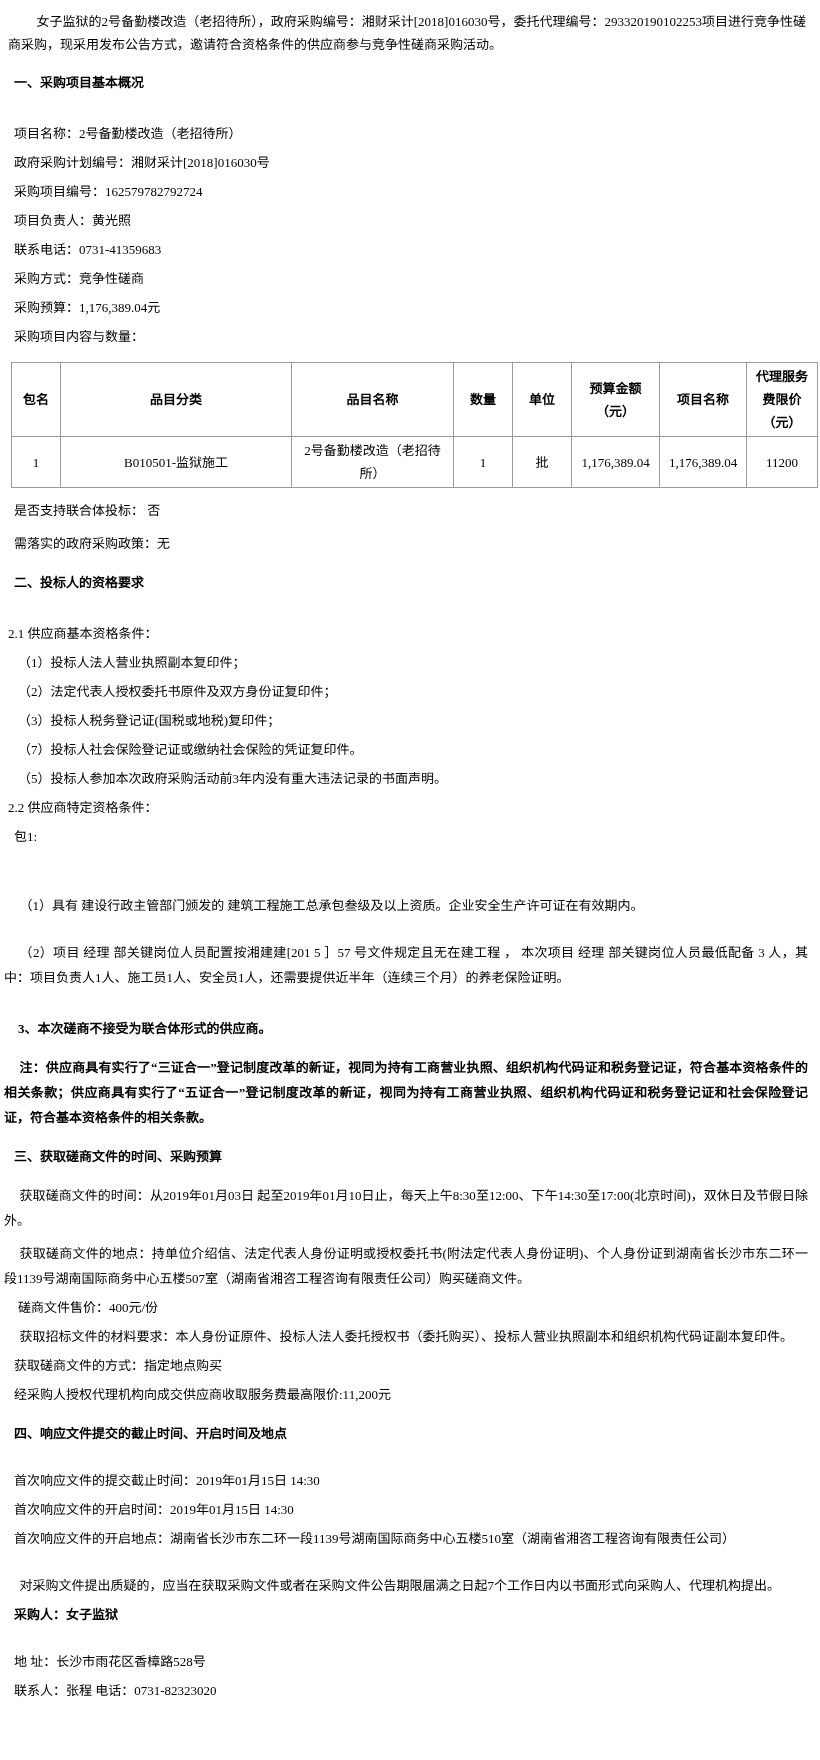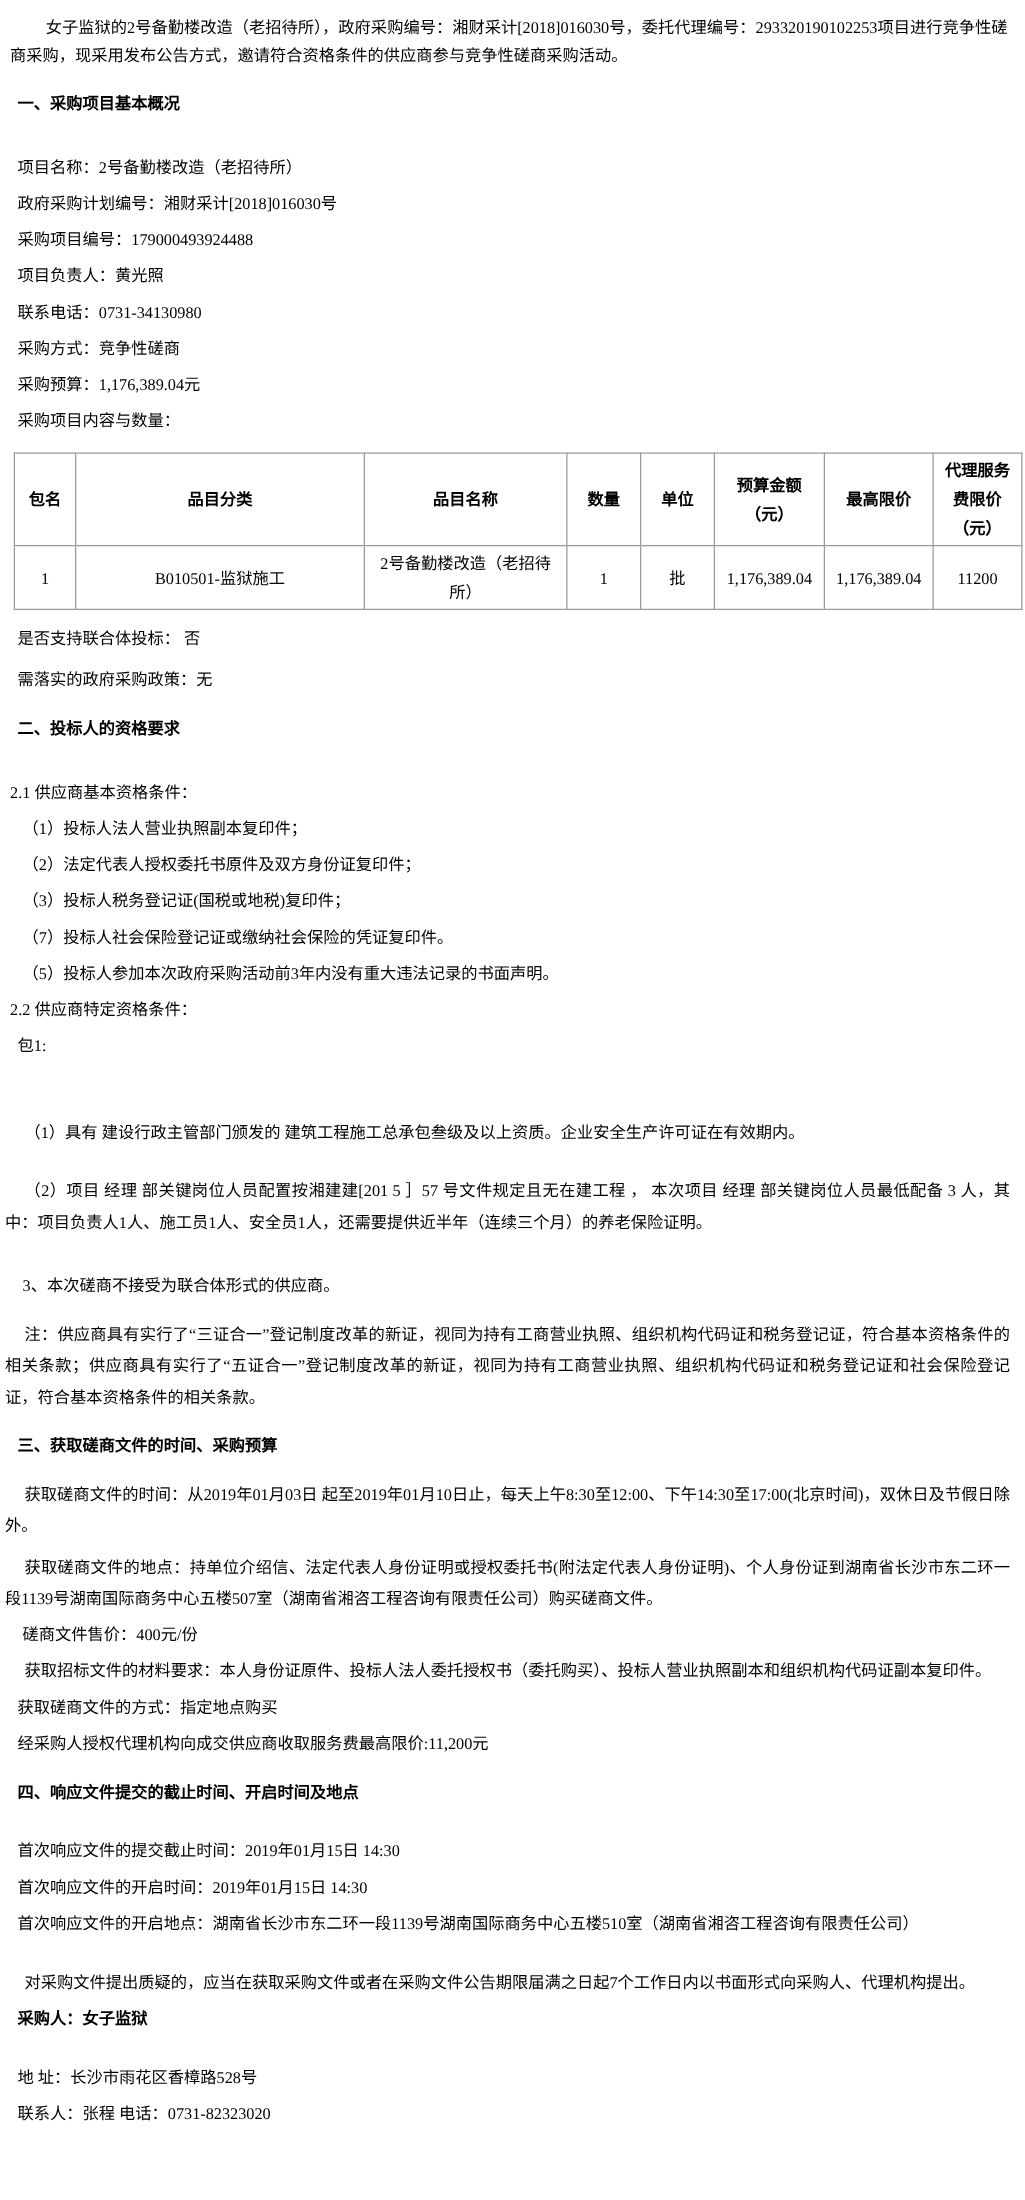--- a/index.html
+++ b/index.html
@@ -27,21 +27,21 @@
   .line { margin-left: 10px; }
   .line-sub { margin-left: 14px; }
   .line-num { margin-left: 4px; font-family: Liberation Serif, serif; }
 
   .para {
     margin-left: 0;
     text-indent: 1.2em;
     text-align: justify;
     padding-right: 2px;
   }
-  .bold { font-weight: 400; }
+  .bold { font-weight: 700; }
 
   .mt-xxl { margin-top: 44px; }
   .mt-xl  { margin-top: 26px; }
   .mt-lg  { margin-top: 22px; }
   .mt-md  { margin-top: 14px; }
   .mt-sm  { margin-top: 8px; }
   .mt-xs  { margin-top: 3px; }
 
   table {
     border-collapse: collapse;
@@ -66,23 +66,23 @@
 <body>
 
 <div class="doc">
 
   <p class="intro">女子监狱的2号备勤楼改造（老招待所），政府采购编号：湘财采计[2018]016030号，委托代理编号：293320190102253项目进行竞争性磋商采购，现采用发布公告方式，邀请符合资格条件的供应商参与竞争性磋商采购活动。</p>
 
   <p class="h mt-md">一、采购项目基本概况</p>
 
   <p class="line mt-xl">项目名称：2号备勤楼改造（老招待所）</p>
   <p class="line">政府采购计划编号：湘财采计[2018]016030号</p>
-  <p class="line">采购项目编号：179000493924488</p>
+  <p class="line">采购项目编号：162579782792724</p>
   <p class="line">项目负责人：黄光照</p>
-  <p class="line">联系电话：0731-34130980</p>
+  <p class="line">联系电话：0731-41359683</p>
   <p class="line">采购方式：竞争性磋商</p>
   <p class="line">采购预算：1,176,389.04元</p>
   <p class="line">采购项目内容与数量：</p>
 
   <table>
     <colgroup>
       <col style="width:49px">
         <col style="width:231px">
         <col style="width:162px">
         <col style="width:59px">
@@ -92,21 +92,21 @@
         <col style="width:71px">
     </colgroup>
     <thead>
       <tr>
         <th>包名</th>
         <th>品目分类</th>
         <th>品目名称</th>
         <th>数量</th>
         <th>单位</th>
         <th>预算金额 （元）</th>
-        <th>最高限价</th>
+        <th>项目名称</th>
         <th>代理服务费限价（元）</th>
       </tr>
     </thead>
     <tbody>
       <tr>
         <td>1</td>
         <td>B010501-监狱施工</td>
         <td>2号备勤楼改造（老招待所）</td>
         <td>1</td>
         <td>批</td>

